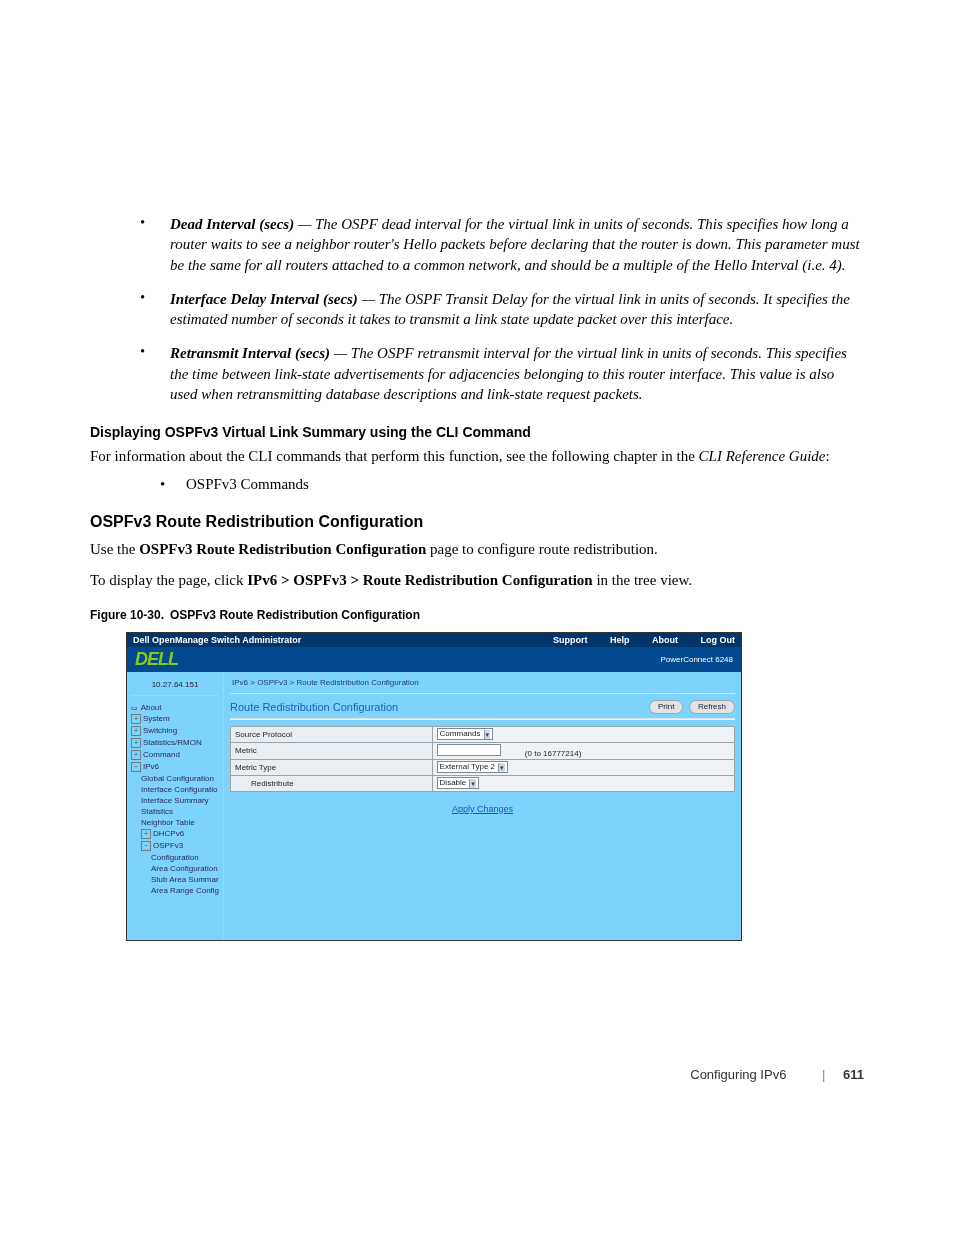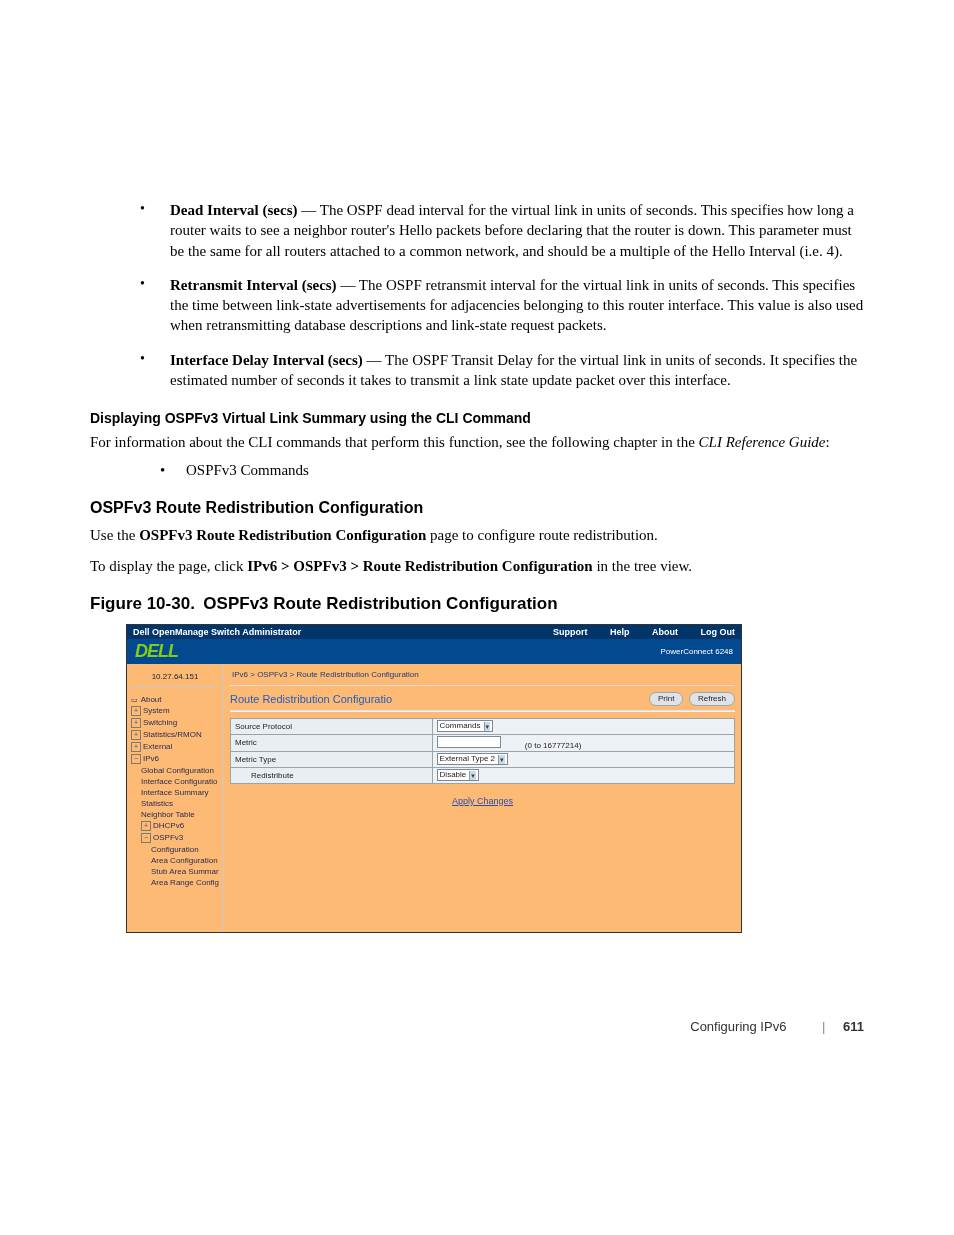--- a/index.html
+++ b/index.html
@@ -14,23 +14,24 @@
   .page {
     padding: 200px 90px 40px 90px;
   }
   ul.bullets {
     list-style: none;
     margin: 0 0 18px 0;
     padding: 0 0 0 50px;
   }
   ul.bullets > li {
     position: relative;
-    margin: 0 0 14px 0;
+    margin: 14px 0 14px 0;
     padding-left: 30px;
     line-height: 1.35;
+    font-style: italic;
   }
   ul.bullets > li::before {
     content: "•";
     position: absolute;
     left: 0;
     top: 0;
     font-size: 14px;
   }
   .term {
     font-weight: bold;
@@ -59,21 +60,21 @@
   }
   .subbullet li { position: relative; padding-left: 26px; }
   .subbullet li::before {
     content: "•";
     position: absolute;
     left: 0; top: 0;
   }
   .figcap {
     font-family: Arial, Helvetica, sans-serif;
     font-weight: bold;
-    font-size: 17px;
+    font-size: 12px;
     margin: 18px 0 8px 0;
   }
 
   
   .mock {
     width: 614px;
     margin: 10px 0 0 36px;
     border: 1px solid #333;
     font-family: Arial, Helvetica, sans-serif;
     font-size: 9px;
@@ -102,21 +103,21 @@
   .dell-logo {
     font-family: Arial, sans-serif;
     font-size: 18px;
     font-weight: 900;
     letter-spacing: -1px;
     font-style: italic;
     color: #84cc16;
   }
   .mock-body {
     display: flex;
-    background: #fdba74;
+    background: #7dd3fc;
   }
   .mock-nav {
     width: 92px;
     min-height: 264px;
     border-right: 1px solid #c9c9c9;
     padding: 4px 0 0 4px;
   }
   .mock-ip {
     text-align: center;
     font-size: 8px;
@@ -234,45 +235,45 @@
     text-align: center;
     margin-top: 12px;
   }
   .apply-link {
     color: #2a4db5;
     font-size: 9px;
     text-decoration: underline;
   }
 
   .footer {
-    margin-top: 46px;
+    margin-top: 86px;
     text-align: right;
     padding-right: 90px;
     font-family: Arial, Helvetica, sans-serif;
     font-size: 13px;
     color: #333;
   }
   .footer .sect { margin-right: 18px; }
   .footer .sep { margin: 0 14px; color: #888; }
   .footer .pn { font-weight: bold; }
 </style>
 </head>
 <body>
 
 <div class="page">
 
   <ul class="bullets">
     <li>
       <span class="term">Dead Interval (secs)</span><span> — The OSPF dead interval for the virtual link in units of seconds. This specifies how long a router waits to see a neighbor router's Hello packets before declaring that the router is down. This parameter must be the same for all routers attached to a common network, and should be a multiple of the Hello Interval (i.e. 4).</span>
     </li>
     <li>
-      <span class="term">Retransmit Interval (secs)</span><span> — The OSPF retransmit interval for the virtual link in units of seconds. This specifies the time between link-state advertisements for adjacencies belonging to this router interface. This value is also used when retransmitting database descriptions and link-state request packets.</span>
+      <span class="term">Interface Delay Interval (secs)</span><span> — The OSPF Transit Delay for the virtual link in units of seconds. It specifies the estimated number of seconds it takes to transmit a link state update packet over this interface.</span>
     </li>
     <li>
-      <span class="term">Interface Delay Interval (secs)</span><span> — The OSPF Transit Delay for the virtual link in units of seconds. It specifies the estimated number of seconds it takes to transmit a link state update packet over this interface.</span>
+      <span class="term">Retransmit Interval (secs)</span><span> — The OSPF retransmit interval for the virtual link in units of seconds. This specifies the time between link-state advertisements for adjacencies belonging to this router interface. This value is also used when retransmitting database descriptions and link-state request packets.</span>
     </li>
   </ul>
 
   <div class="h4">Displaying OSPFv3 Virtual Link Summary using the CLI Command</div>
   <p class="body">
     <span>For information about the CLI commands that perform this function, see the following chapter in the </span><span class="ital">CLI Reference Guide</span><span>:</span>
   </p>
   <ul class="subbullet">
     <li>OSPFv3 Commands</li>
   </ul>
@@ -302,39 +303,39 @@
       <span style="font-size:8px;">PowerConnect 6248</span>
     </div>
     <div class="mock-body">
       <div class="mock-nav">
         <div class="mock-ip">10.27.64.151</div>
         <div class="nav-tree" id="nav-tree">
             <div class="nav-item home"><span>About</span></div>
             <div class="nav-item"><span class="exp">+</span><span>System</span></div>
             <div class="nav-item"><span class="exp">+</span><span>Switching</span></div>
             <div class="nav-item"><span class="exp">+</span><span>Statistics/RMON</span></div>
-            <div class="nav-item"><span class="exp">+</span><span>External</span></div>
+            <div class="nav-item"><span class="exp">+</span><span>Command</span></div>
             <div class="nav-item"><span class="exp">−</span><span>IPv6</span></div>
             <div class="nav-item nav-indent-1"><span>Global Configuration</span></div>
             <div class="nav-item nav-indent-1"><span>Interface Configuratio</span></div>
             <div class="nav-item nav-indent-1"><span>Interface Summary</span></div>
             <div class="nav-item nav-indent-1"><span>Statistics</span></div>
             <div class="nav-item nav-indent-1"><span>Neighbor Table</span></div>
             <div class="nav-item nav-indent-1"><span class="exp">+</span><span>DHCPv6</span></div>
             <div class="nav-item nav-indent-1"><span class="exp">−</span><span>OSPFv3</span></div>
             <div class="nav-item nav-indent-2"><span>Configuration</span></div>
             <div class="nav-item nav-indent-2"><span>Area Configuration</span></div>
             <div class="nav-item nav-indent-2"><span>Stub Area Summar</span></div>
             <div class="nav-item nav-indent-2"><span>Area Range Config</span></div>
           </div>
       </div>
       <div class="mock-main">
         <div class="breadcrumb">IPv6 &gt; OSPFv3 &gt; Route Redistribution Configuration</div>
         <div class="panel-title-row">
-          <span class="panel-title">Route Redistribution Configuratio</span>
+          <span class="panel-title">Route Redistribution Configuration</span>
           <span>
             <span class="pill">Print</span>
             <span class="pill">Refresh</span>
           </span>
         </div>
         <div class="panel-hr"></div>
         <table class="form-table">
           <tbody id="form-rows">
               <tr>
                 <td style="width: 40%;">Source Protocol</td>

